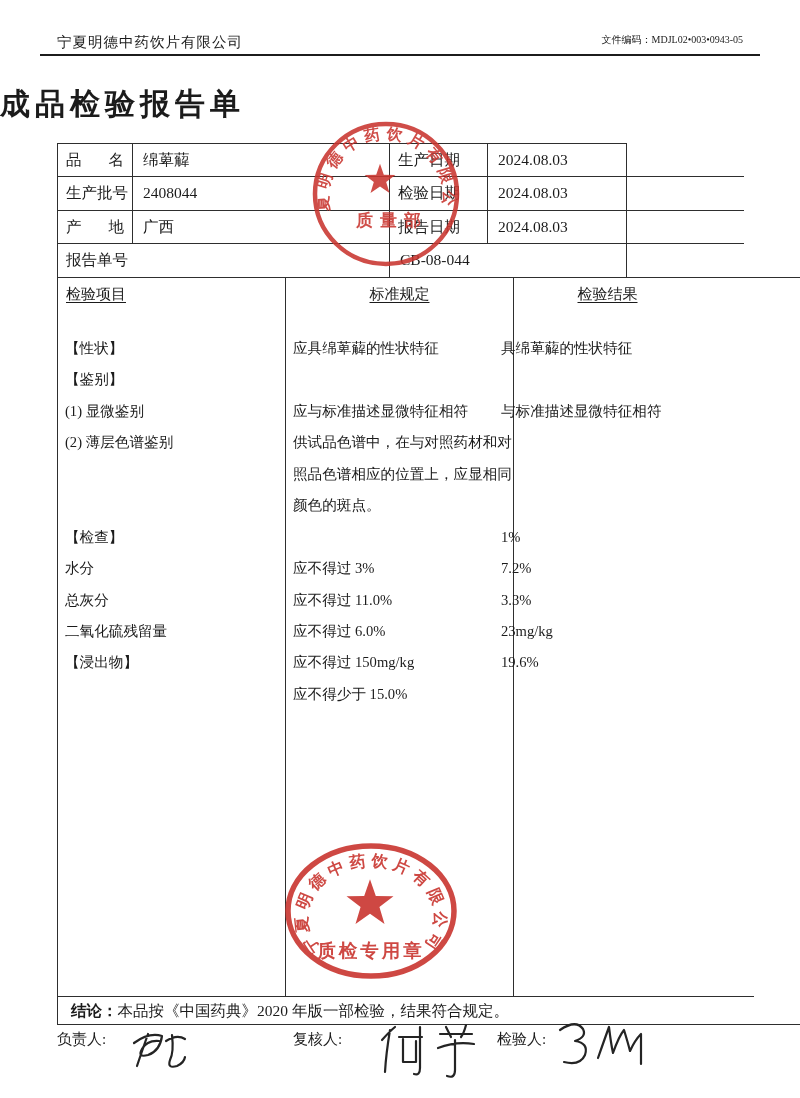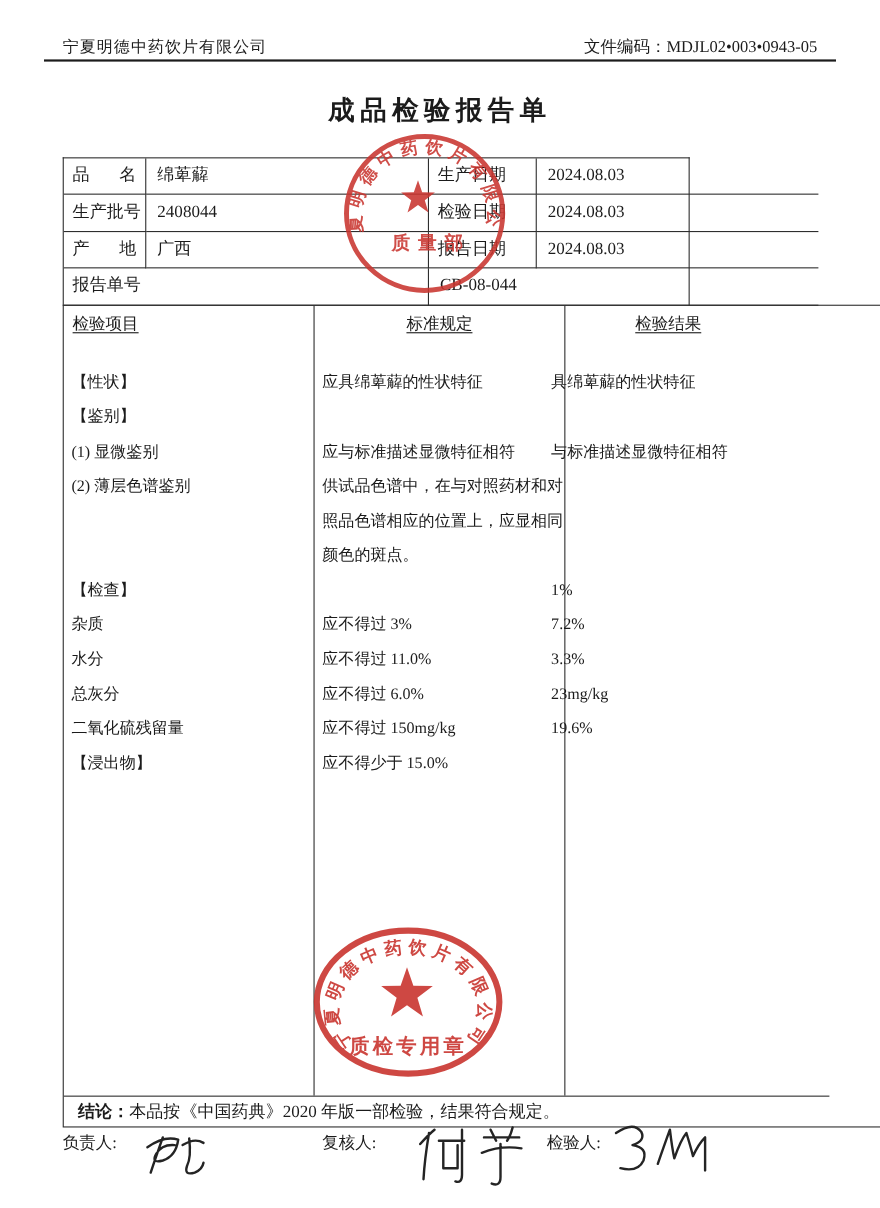--- a/index.html
+++ b/index.html
@@ -2,23 +2,23 @@
 <html><head>
 <meta charset="utf-8">
 <style>
   html,body{margin:0;padding:0;background:#fff;}
   .page{
     position:relative;width:800px;height:1098px;background:#ffffff;overflow:hidden;
     font-family:"Liberation Serif","DejaVu Serif",serif;color:#1b1b1b;border-radius:16px;
   }
   .abs{position:absolute;}
   .top-company{left:57px;top:33px;font-size:14.5px;letter-spacing:1px;}
-  .doc-code{top:33px;right:57px;font-size:15px;}
+  .doc-code{top:33px;right:57px;font-size:10px;}
   .hrule{left:40px;top:54px;width:720px;height:2px;background:#1c1c1c;}
-  .title{left:0;top:84px;width:100%;text-align:center;font-size:24px;font-weight:bold;letter-spacing:5px;}
+  .title{left:0;top:84px;width:100%;text-align:left;font-size:30px;font-weight:bold;letter-spacing:5px;}
 
   
   .info-table{
     left:57px;top:143px;width:570px;box-sizing:border-box;
     border:1.5px solid #2e2e2e;border-bottom:none;
     display:grid;grid-template-columns:75px 257px 98px 256px;grid-auto-rows:33.4px;
   }
   .cell{
     box-sizing:border-box;border-bottom:1.5px solid #2e2e2e;
     line-height:31.5px;font-size:15.5px;padding:0 8px;white-space:nowrap;overflow:hidden;
@@ -94,21 +94,20 @@
     <div class="mcol mcol1">
       <div class="mhead left">检验项目</div>
       <div class="lines">
           <div class="line">【性状】</div>
           <div class="line">【鉴别】</div>
           <div class="line">(1) 显微鉴别</div>
           <div class="line">(2) 薄层色谱鉴别</div>
           <div class="line"></div>
           <div class="line"></div>
           <div class="line">【检查】</div>
-          <div class="line">杂质</div>
           <div class="line">水分</div>
           <div class="line">总灰分</div>
           <div class="line">二氧化硫残留量</div>
           <div class="line">【浸出物】</div>
         </div>
     </div>
     <div class="mcol mcol2">
       <div class="mhead center">标准规定</div>
       <div class="lines">
           <div class="line">应具绵萆薢的性状特征</div>

